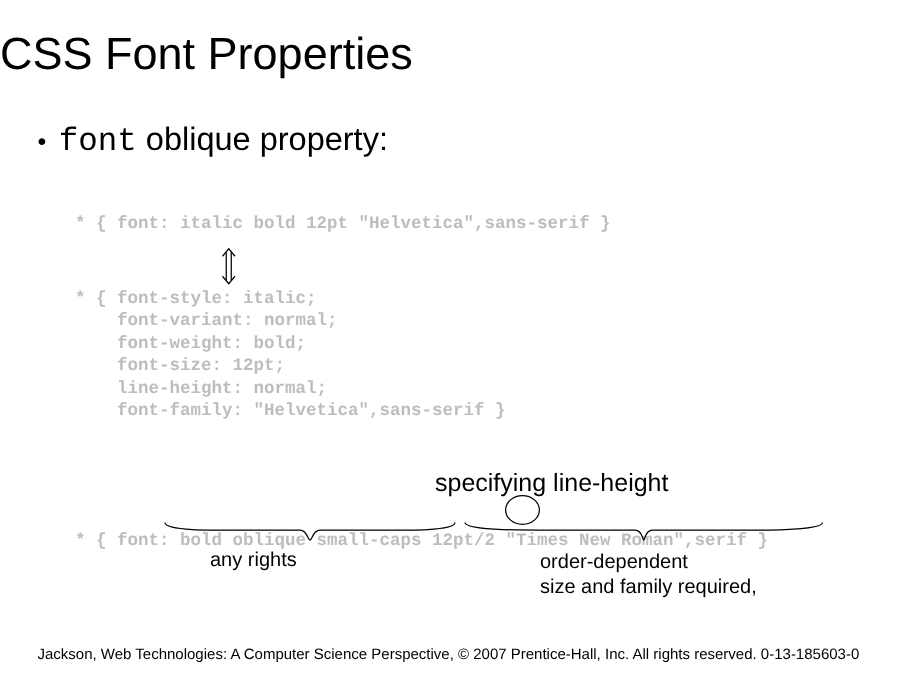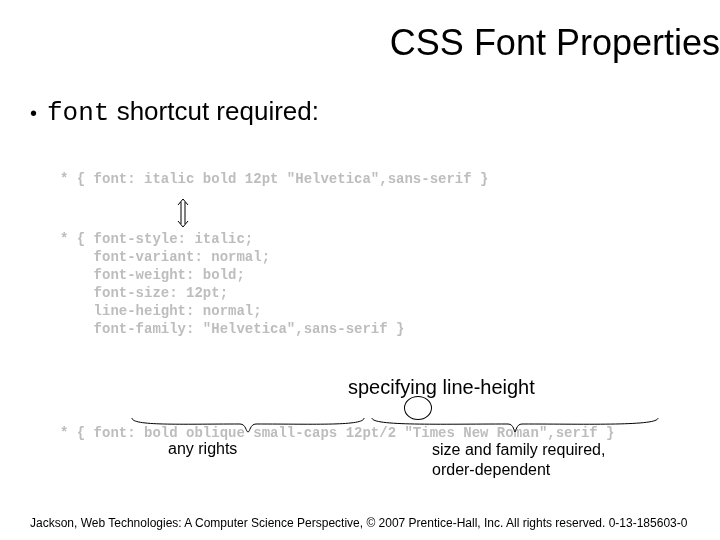--- a/index.html
+++ b/index.html
@@ -1,18 +1,18 @@
 <!DOCTYPE html>
 <html><head>
 <meta charset="utf-8">
 <style>
   * { margin: 0; padding: 0; box-sizing: border-box; }
   html, body { width: 720px; height: 540px; background: #fff; font-family: Arial, Helvetica, sans-serif; color: #000; }
   .page { position: relative; width: 720px; height: 540px; }
-  .title { font-size: 36px; text-align: right; padding-top: 22px; font-weight: normal; }
+  .title { font-size: 36px; text-align: left; padding-top: 22px; font-weight: normal; }
   .bullet-row { display: flex; align-items: baseline; margin: 32px 0 0 30px; font-size: 26px; }
   .bullet-dot { margin-right: 10px; font-size: 20px; line-height: 26px; }
   .code-word { font-family: Liberation Mono, monospace; margin-top: 44px; }
   .code-area { position: absolute; left: 60px; top: 170px; width: 600px; }
   .code-line { font-family: "Courier New", Courier, monospace; font-size: 14px; color: #bdbdbd; line-height: 18px; white-space: pre; font-weight: bold; }
   
   .equiv-arrow { position: absolute; left: 176px; top: 198px; width: 14px; height: 30px; }
   .equiv-arrow svg { width: 14px; height: 30px; }
   
   .code-area2 { position: absolute; left: 60px; top: 424px; width: 640px; }
@@ -32,21 +32,21 @@
 </head>
 <body>
 
 <div class="page">
 
   <h1 class="title">CSS Font Properties</h1>
 
   <div class="bullet-row">
     <span class="bullet-dot">•</span>
     <span>
-      <span class="code-word">font</span><span> shortcut required:</span>
+      <span class="code-word">font</span><span> oblique property:</span>
     </span>
   </div>
 
   <div class="code-area">
     <div class="code-line">* { font: italic bold 12pt "Helvetica",sans-serif }</div>
     <div style="height:42px"></div>
     <div class="code-line">* { font-style: italic;</div>
     <div class="code-line">    font-variant: normal;</div>
     <div class="code-line">    font-weight: bold;</div>
     <div class="code-line">    font-size: 12pt;</div>
@@ -79,18 +79,18 @@
     </svg>
   </div>
   <div class="brace brace2">
     <svg viewBox="0 0 290 20" width="290" height="20">
       <path d="M 2 2 C 2 10, 70 8, 138 8 C 144 8, 144 16, 145 16 C 146 16, 146 8, 152 8 C 220 8, 288 10, 288 2" stroke="#000" stroke-width="1" fill="none"></path>
     </svg>
   </div>
 
   <div class="ann-left">any rights</div>
   <div class="ann-right">
+    <div>order-dependent</div>
     <div>size and family required,</div>
-    <div>order-dependent</div>
   </div>
 
   <div class="footer">Jackson, Web Technologies: A Computer Science Perspective, © 2007 Prentice-Hall, Inc. All rights reserved. 0-13-185603-0</div>
 </div>
 
 </body></html>

